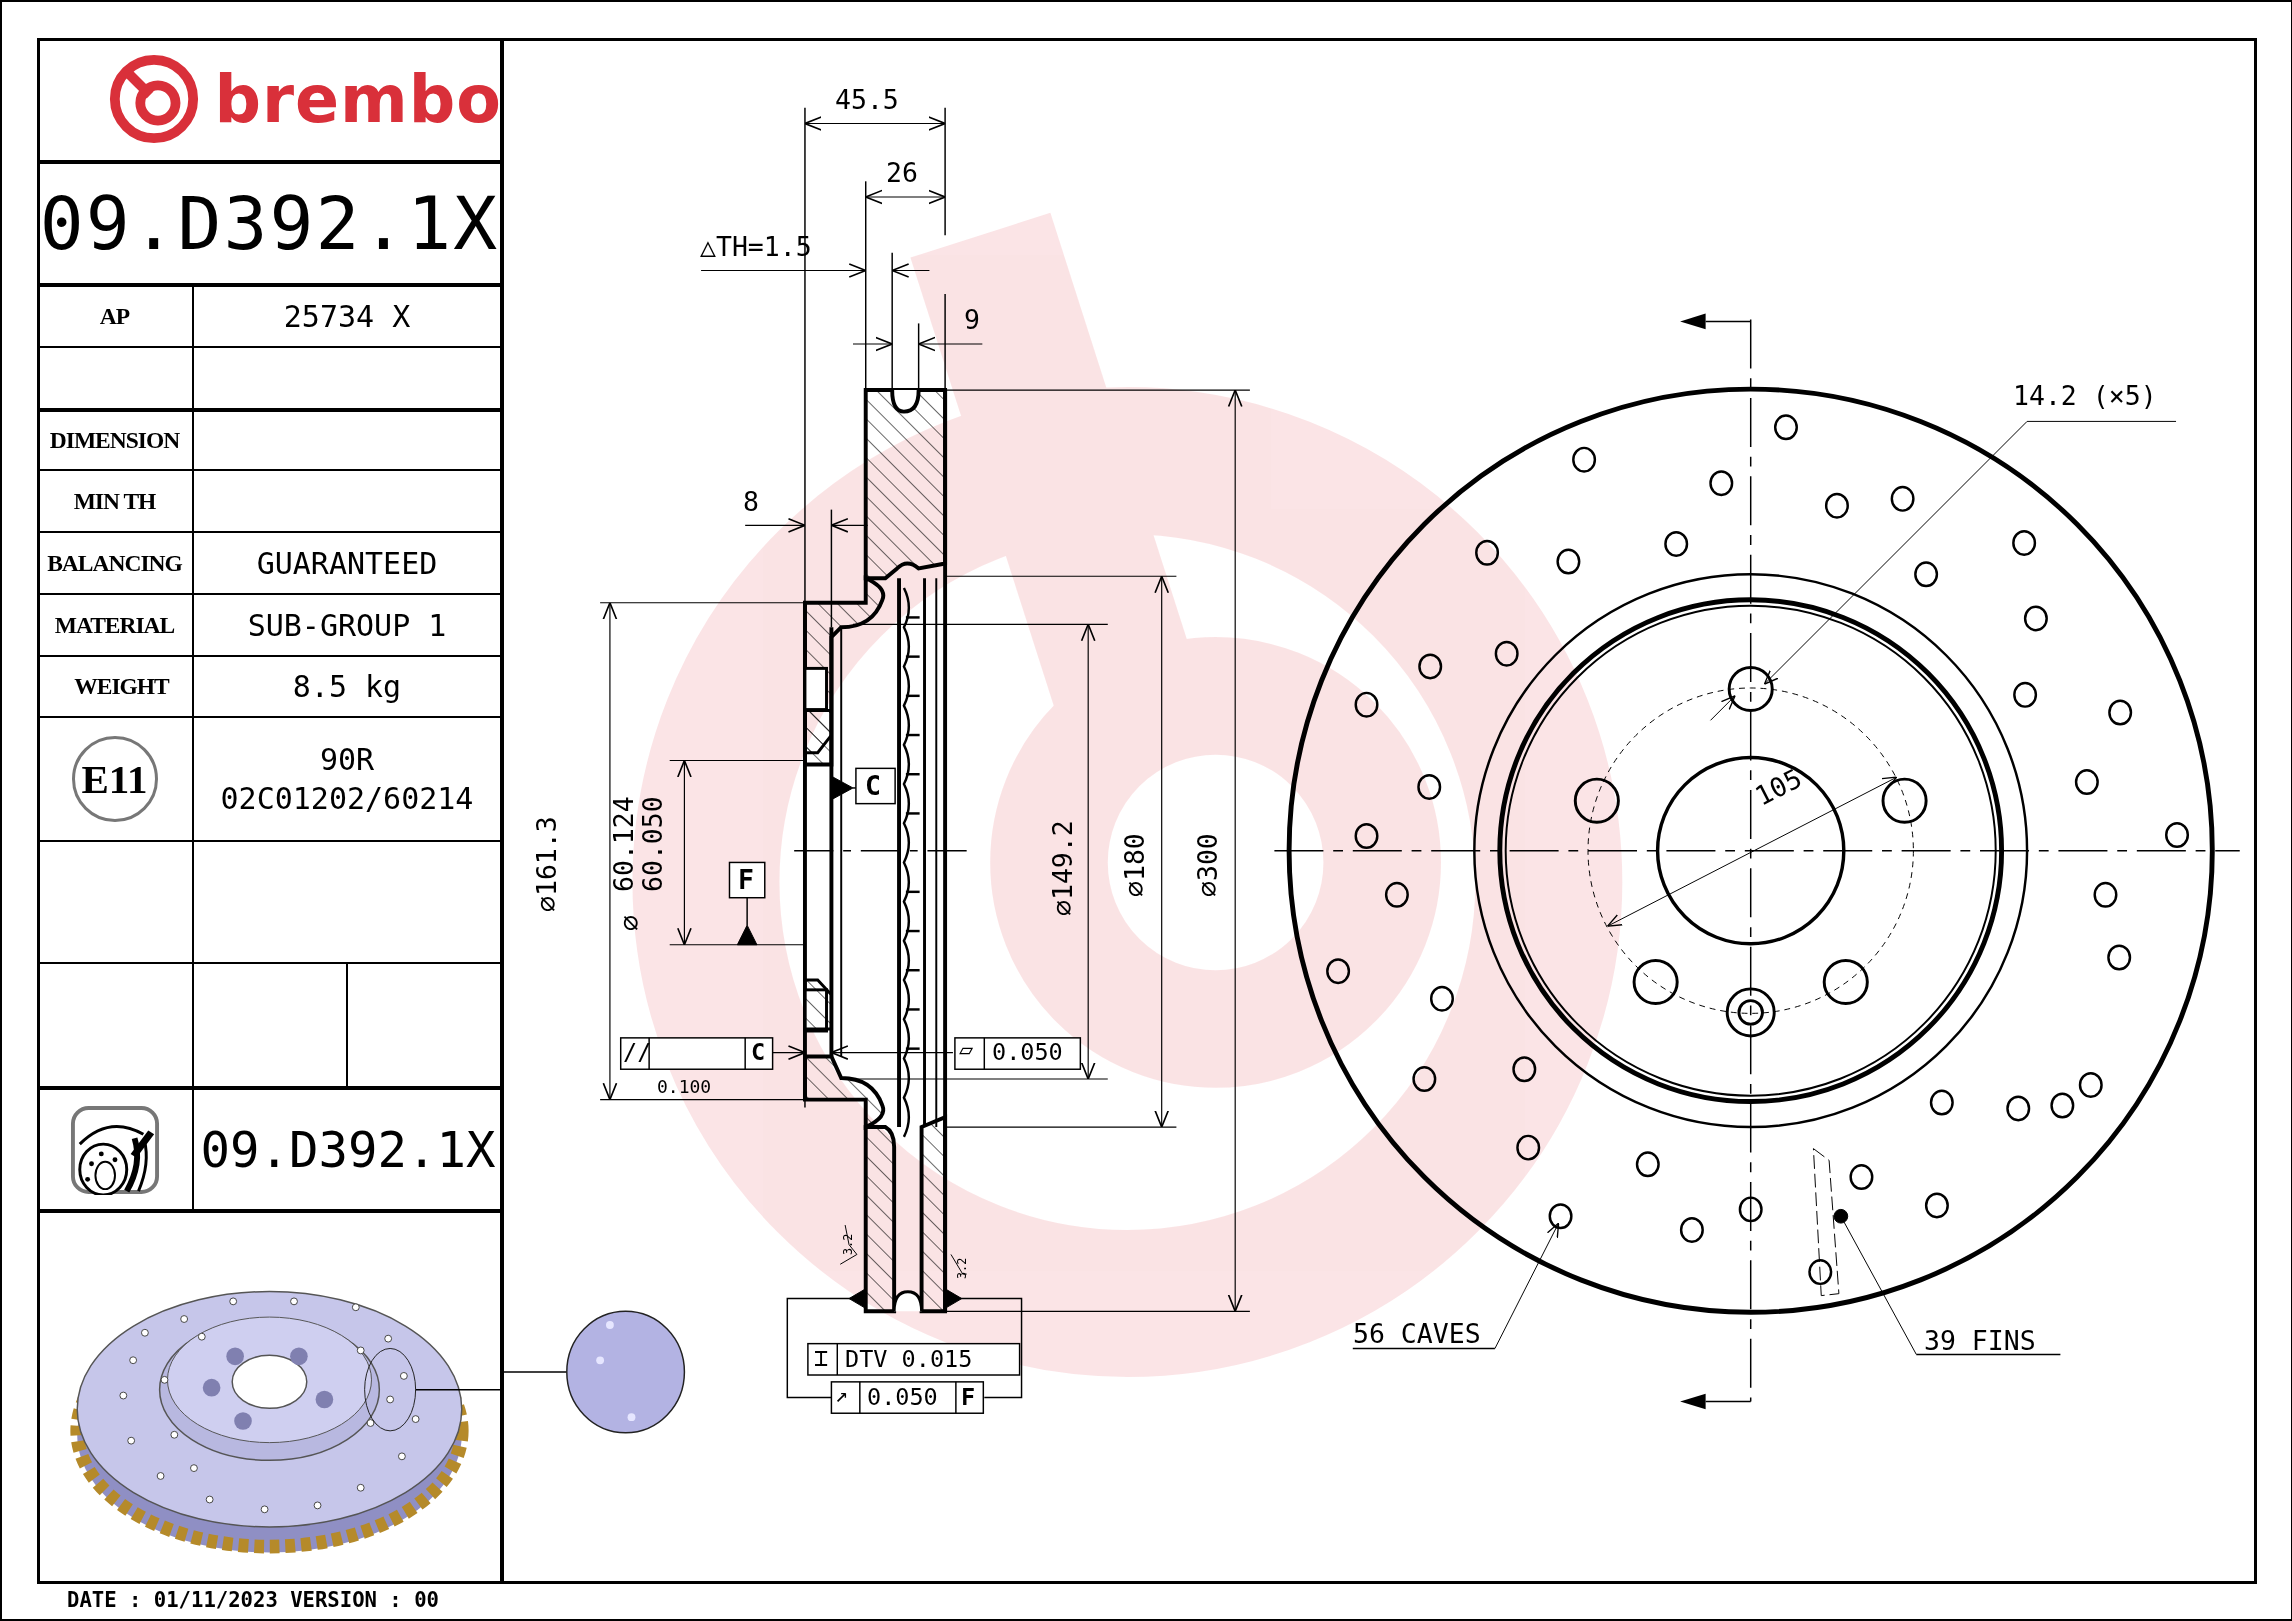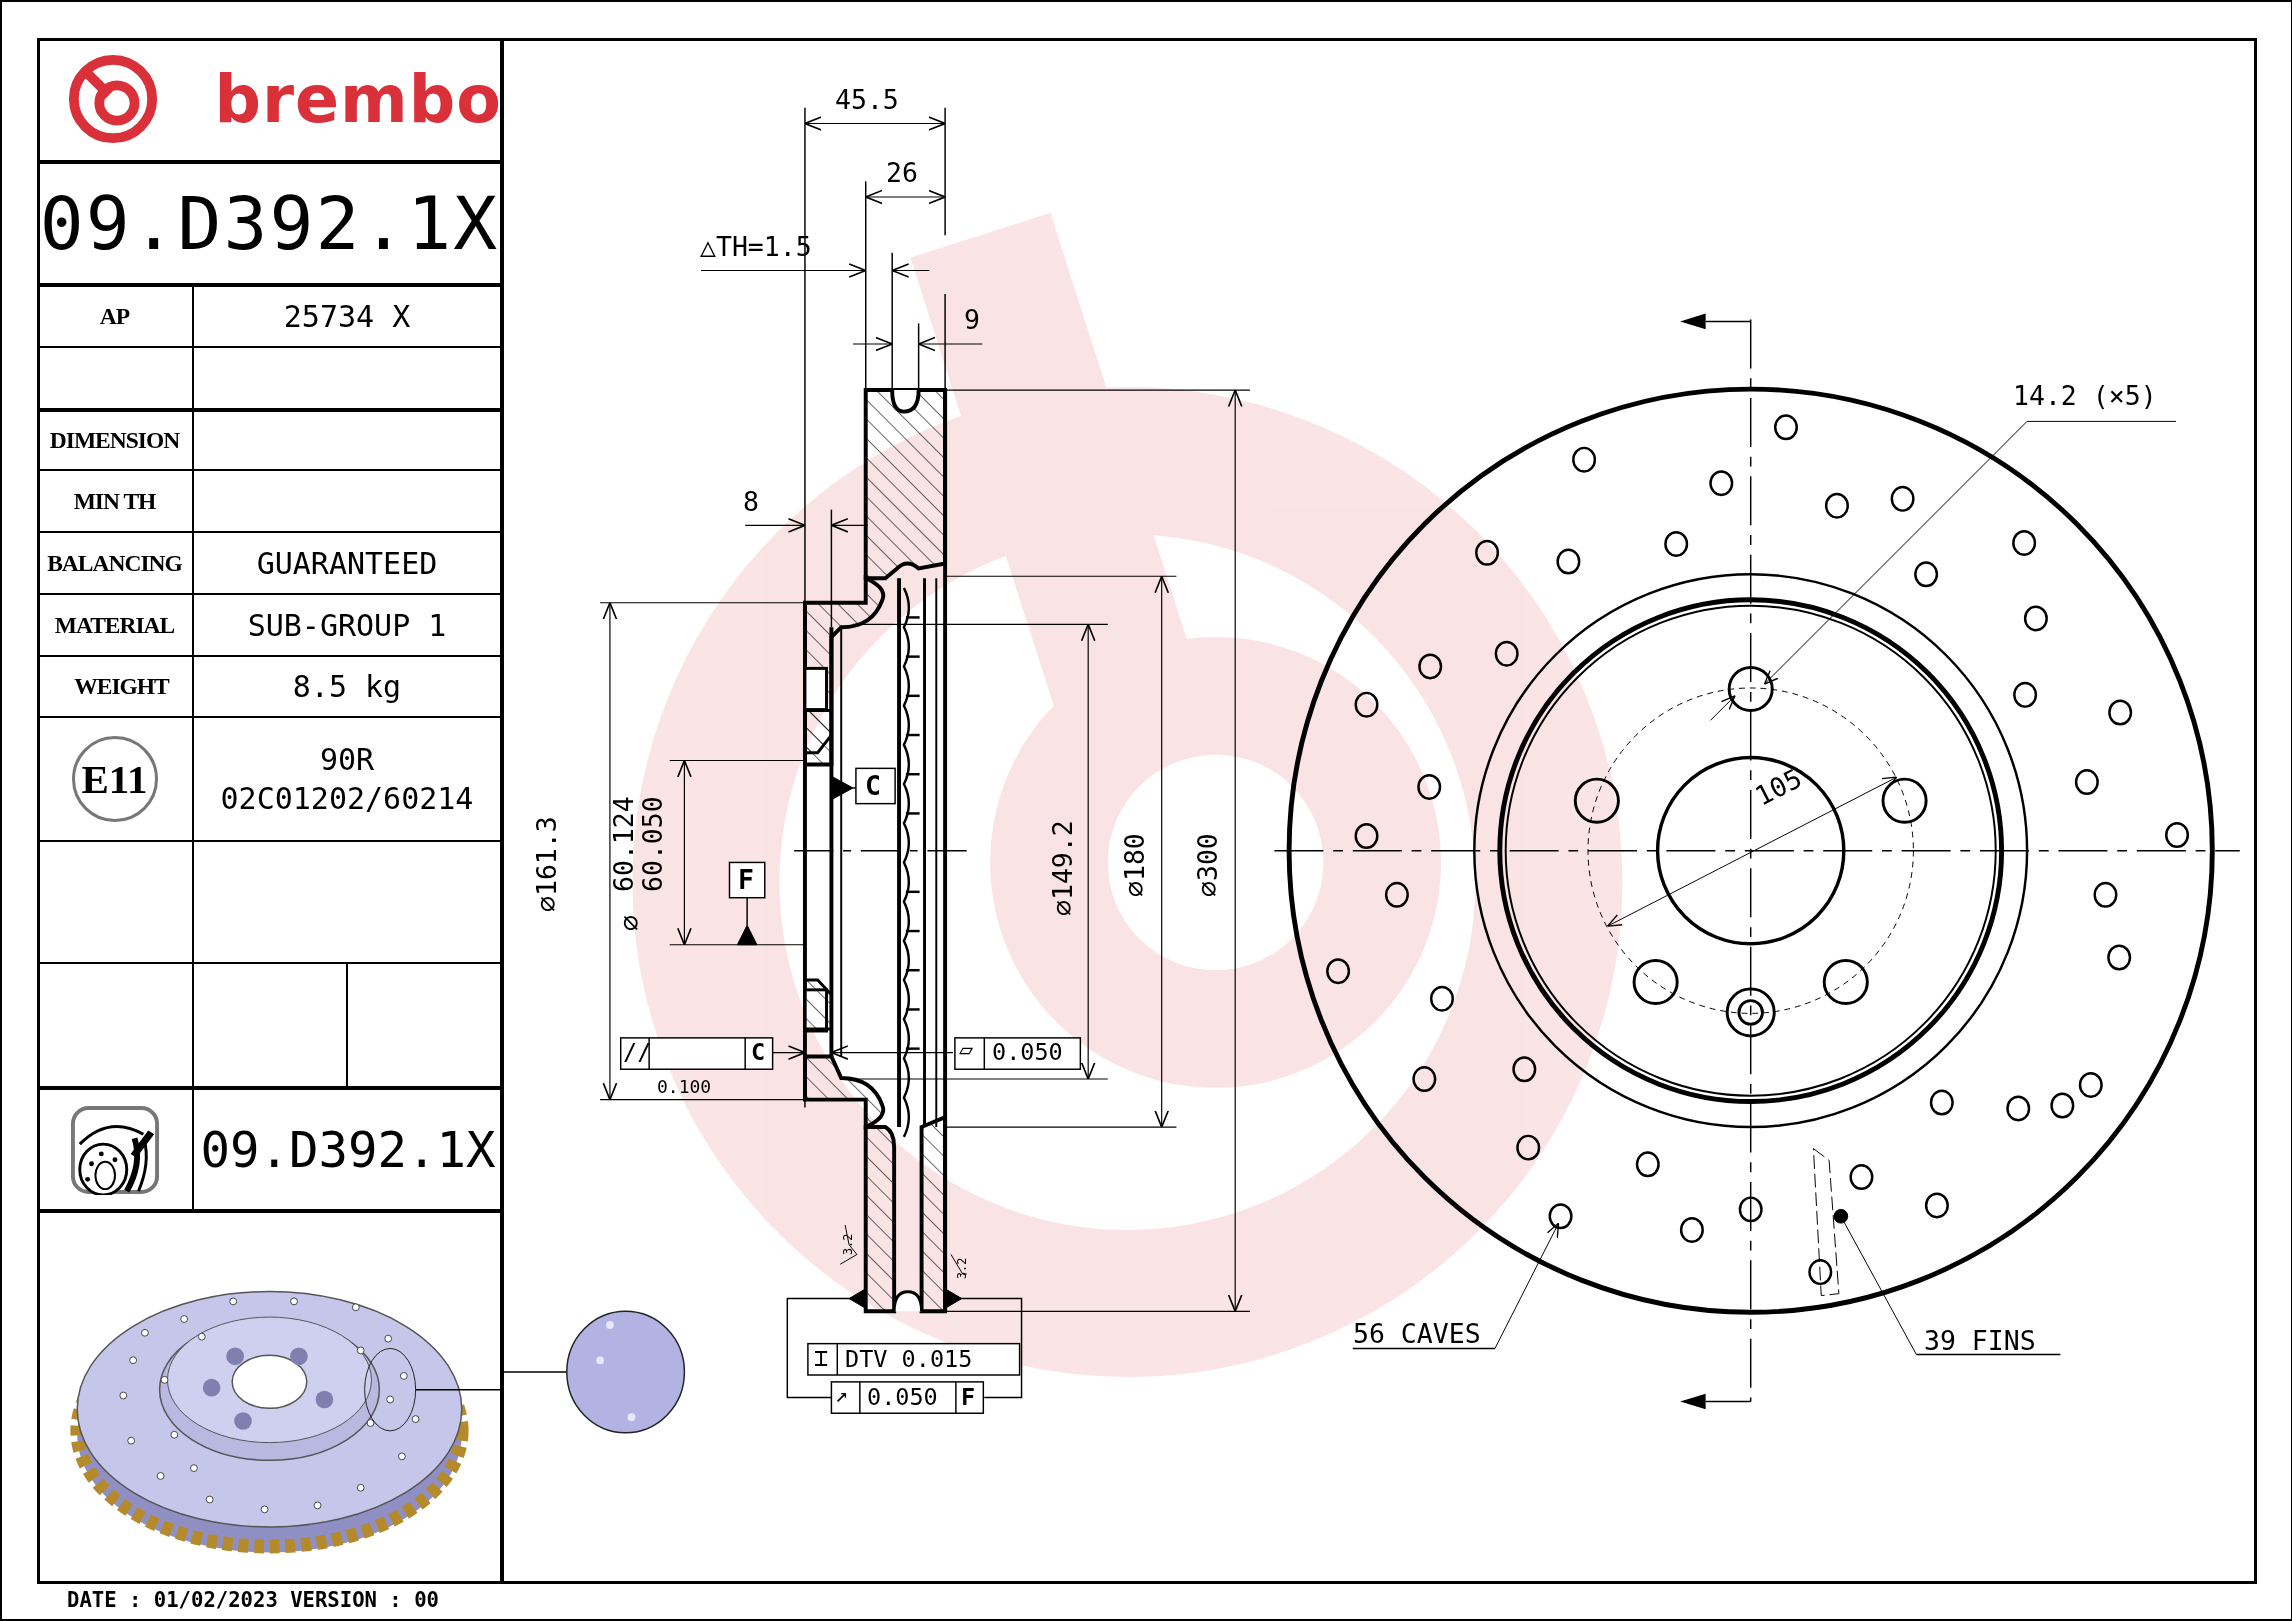--- a/index.html
+++ b/index.html
@@ -39,21 +39,21 @@
   <div class="hline" style="top:678px;height:2px"></div>
   <div class="hline" style="top:802px;height:2px"></div>
   <div class="hline" style="top:924px;height:2px"></div>
   <div class="hline" style="top:1048px;height:3.9px"></div>
   <div class="hline" style="top:1171px;height:3.9px"></div>
 
   <div class="vline" style="left:155px;top:247px;height:926px"></div>
   <div class="vline" style="left:309px;top:924px;height:125px"></div>
   <div class="vline" style="left:463px;top:0;height:1544px;width:3.9px"></div>
 
-  <div class="cell" style="left:0;top:0;width:465px;height:122px;justify-content:space-between;padding-left:29px">
+  <div class="cell" style="left:0;top:0;width:465px;height:122px;justify-content:flex-end;padding-left:29px">
     <svg width="94" height="94" viewBox="0 0 96 96">
       <circle cx="48" cy="48" r="40" fill="none" stroke="#d9303a" stroke-width="10"></circle>
       <circle cx="52" cy="52" r="18" fill="none" stroke="#d9303a" stroke-width="10"></circle>
       <line x1="22" y1="22" x2="44" y2="44" stroke="#d9303a" stroke-width="10"></line>
     </svg>
     <span class="brand" style="margin-left:13.7px">brembo</span>
   </div>
 
   <div class="cell pn" style="left:0;top:125px;width:465px;height:120px">09.D392.1X</div>
 
@@ -391,14 +391,14 @@
 <span class="note" style="left:867px;top:1383px;font-size:23.5px">0.050</span>
 <span class="note" style="left:961px;top:1383px;font-size:23.5px;font-weight:bold">F</span>
 <span class="note" style="left:841px;top:1255px;font-size:11.8px;transform:rotate(-90deg);transform-origin:left top">3.2</span>
 <span class="note" style="left:955px;top:1279px;font-size:11.8px;transform:rotate(-90deg);transform-origin:left top">3.2</span>
 
 <span class="note" style="left:2013px;top:380px">14.2 (×5)</span>
 <span class="note" style="left:1750px;top:784px;transform:rotate(-27deg);transform-origin:left top">105</span>
 <span class="note" style="left:1353px;top:1318px">56 CAVES</span>
 <span class="note" style="left:1924px;top:1325px">39 FINS</span>
 
-<div class="footer">DATE : 01/02/2023 VERSION : 00</div>
+<div class="footer">DATE : 01/11/2023 VERSION : 00</div>
 
 
 </body></html>

